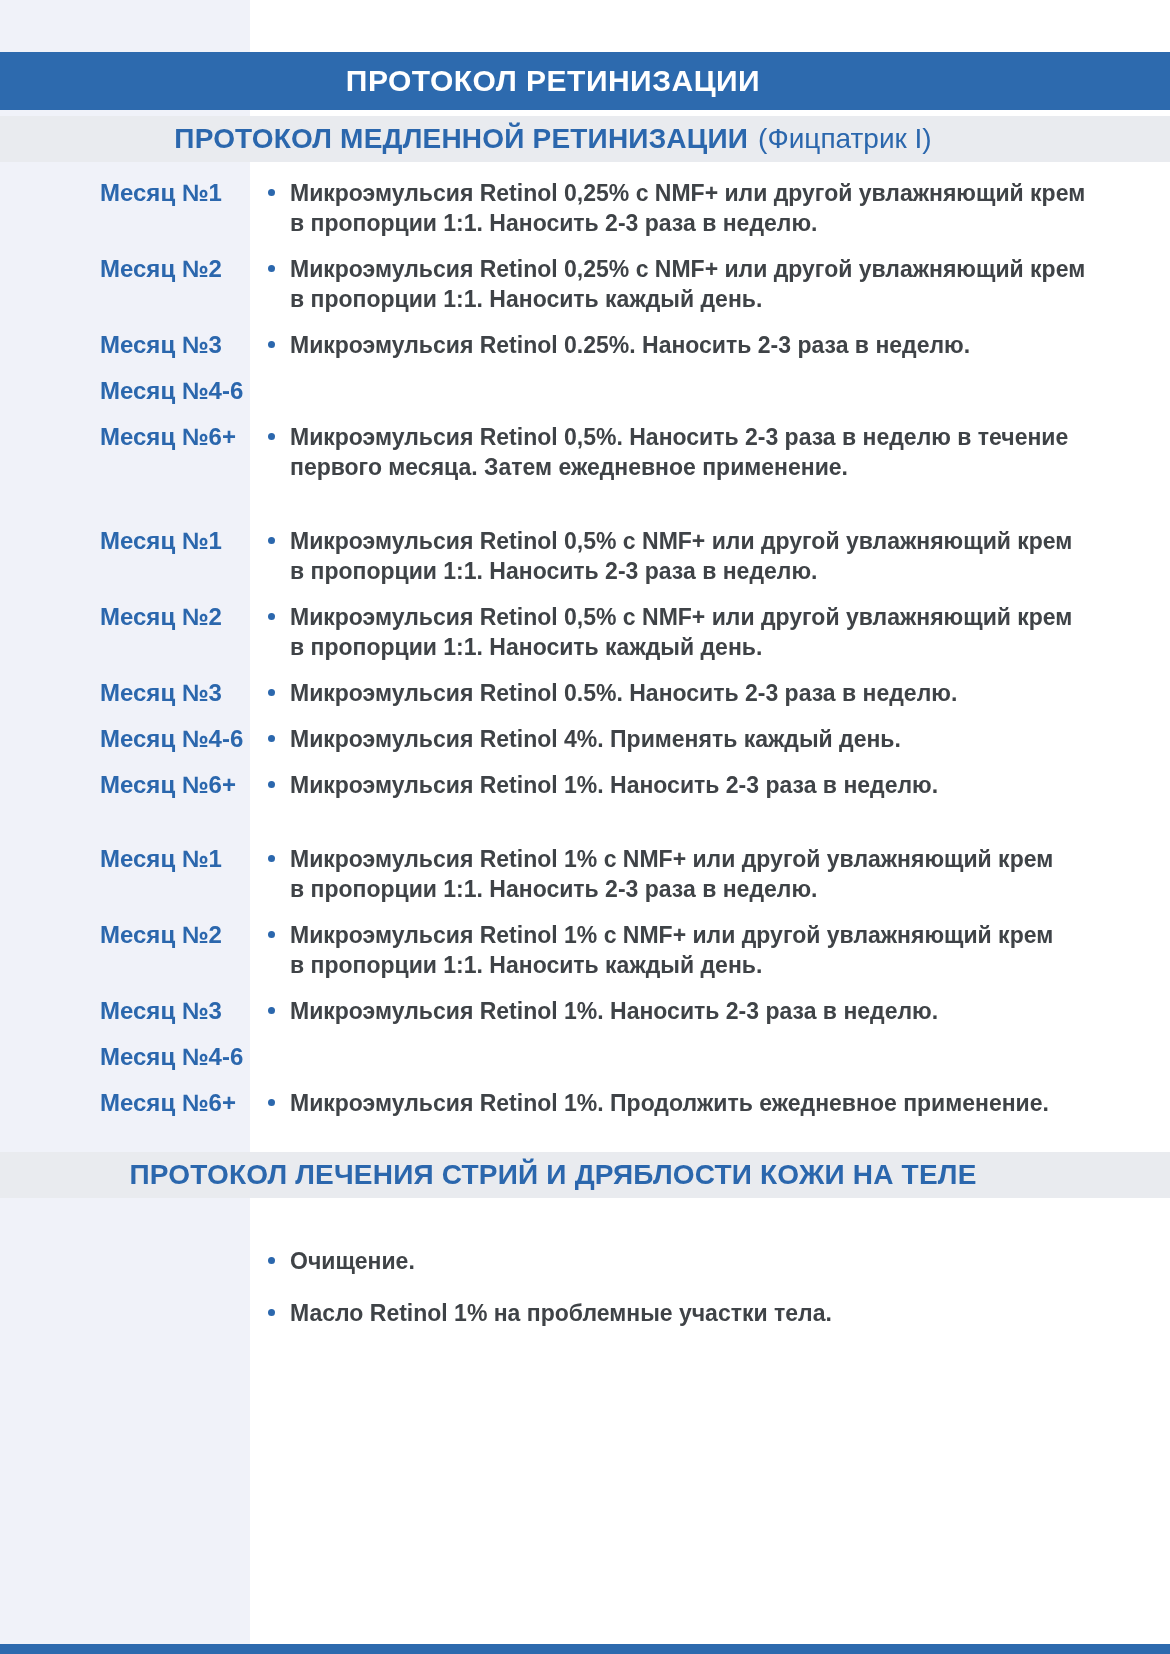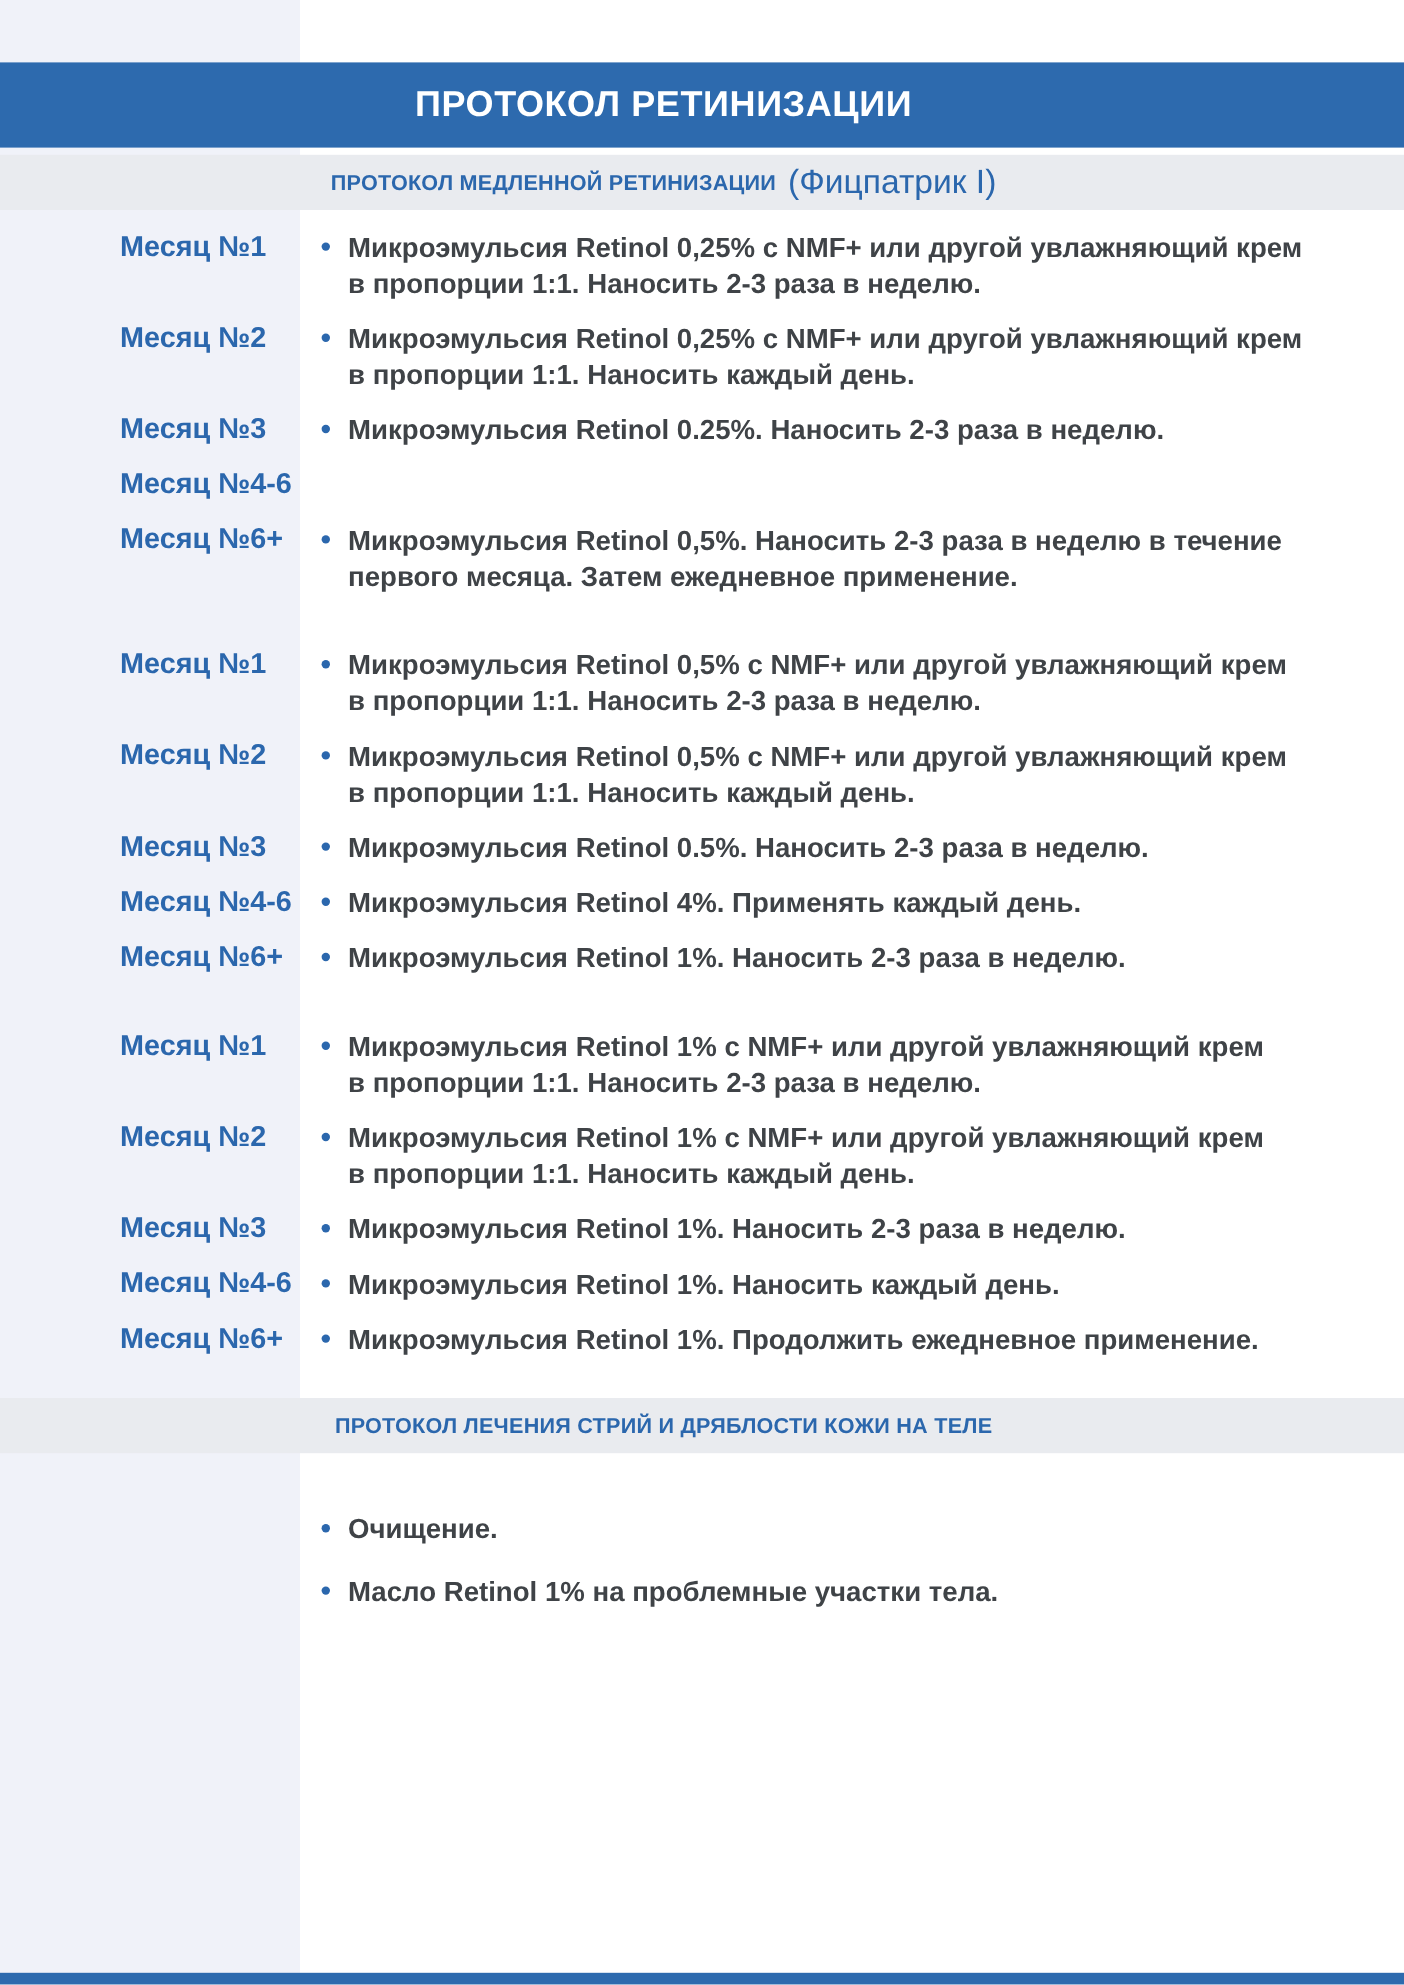--- a/index.html
+++ b/index.html
@@ -19,41 +19,41 @@
     overflow:hidden;
   }
   .left-col{
     position:absolute;left:0;top:0;
     width:250px;height:100%;
     background:var(--leftcol-bg);
   }
   .content{position:relative;}
   .top-bar{
     margin-top:52px;
-    height:71px;
+    height:58px;
     background:var(--bar-blue);
     display:flex;align-items:center;justify-content:center;
     padding-right:64px;
   }
   .top-bar h1{
     color:#ffffff;
     font-size:30px;
     font-weight:700;
     letter-spacing:.5px;
   }
   .band{
     margin-top:6px;
     height:46px;
     background:var(--band-bg);
     display:flex;align-items:center;justify-content:center;
     padding-right:64px;
   }
   .band .band-title{
     color:var(--accent-blue);
-    font-size:18px;
+    font-size:28px;
     font-weight:700;
     letter-spacing:.2px;
     white-space:nowrap;
   }
   .band .band-subtitle{
     color:var(--accent-blue);
     font-size:28px;
     font-weight:400;
     white-space:nowrap;
   }
@@ -211,24 +211,20 @@
       </div>
       <div class="row">
         <div class="month-label">Месяц №3</div>
         <div class="text-cell">
           <span class="bullet-dot"></span>
           <div class="bullet-text">Микроэмульсия Retinol 1%. Наносить 2-3 раза в неделю.</div>
         </div>
       </div>
       <div class="row">
         <div class="month-label">Месяц №4-6</div>
-        <div class="text-cell">
-          <span class="bullet-dot"></span>
-          <div class="bullet-text">Микроэмульсия Retinol 1%. Наносить каждый день.</div>
-        </div>
       </div>
       <div class="row">
         <div class="month-label">Месяц №6+</div>
         <div class="text-cell">
           <span class="bullet-dot"></span>
           <div class="bullet-text">Микроэмульсия Retinol 1%. Продолжить ежедневное применение.</div>
         </div>
       </div>
     </div>
 

